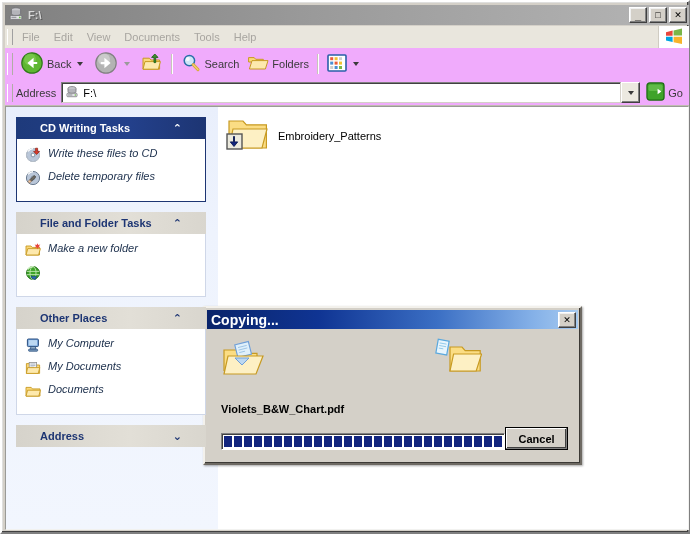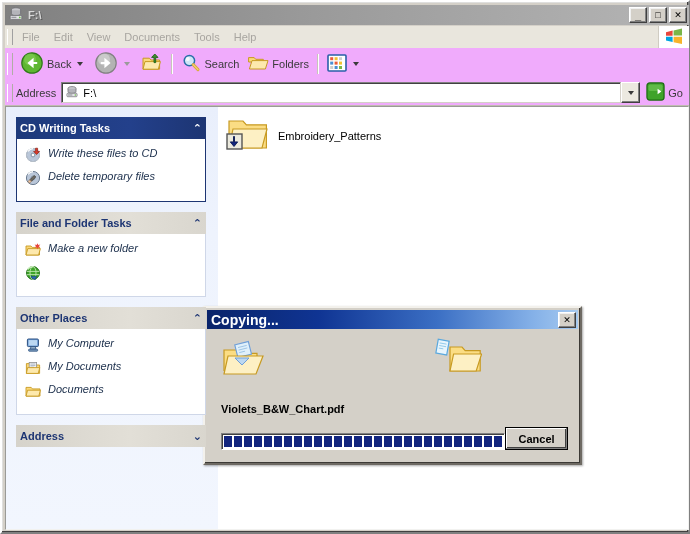--- a/index.html
+++ b/index.html
@@ -125,21 +125,21 @@
     background-image:linear-gradient(to right,#eef3fd,#eaf0fc);
     padding:10px 0 0 10px;box-sizing:border-box;
   }
   .sidebar::before{
     content:"";position:absolute;left:0;top:0;bottom:0;width:212px;
     background:linear-gradient(to bottom,#e9effc 0%,#eef3fd 30%,#f2f6fe 100%);
     z-index:0;
   }
   .panel{position:relative;z-index:1;width:190px;margin-bottom:10px;}
   .panel-head{
-    height:22px;display:flex;align-items:center;padding:0 4px;
+    height:22px;display:flex;align-items:center;padding:0 24px;
     box-sizing:border-box;font-weight:bold;font-size:11px;cursor:default;
   }
   .panel-head.blue{
     background:linear-gradient(to right,#1e3a7b,#23408b 60%,#1d3573);
     color:#ffffff;
   }
   .panel-head.gray{
     background:linear-gradient(to right,#d6d3cb,#e2dfd7 60%,#d9d6ce);
     color:#1d3573;
   }

